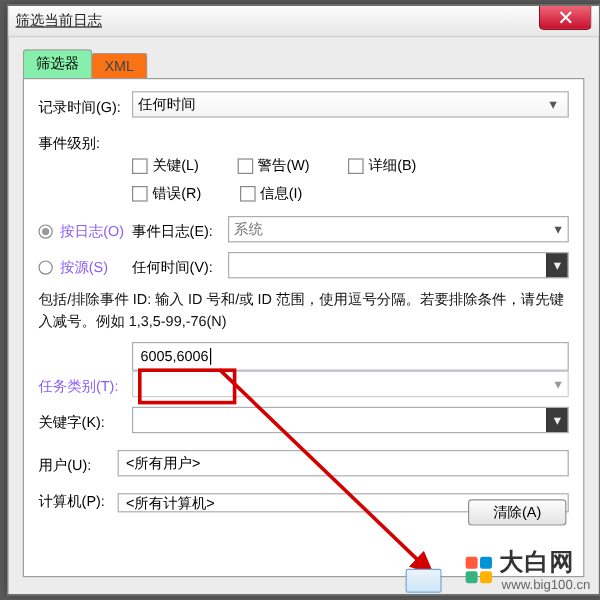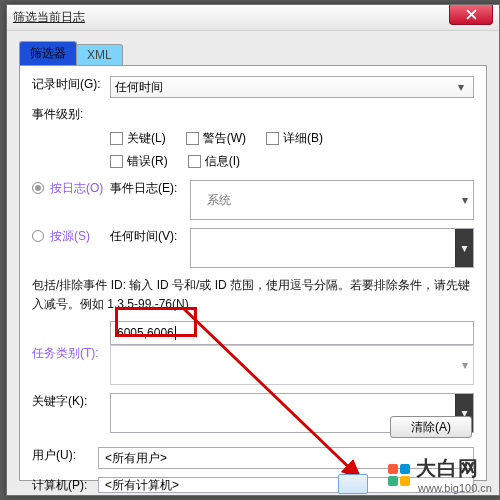--- a/index.html
+++ b/index.html
@@ -4,34 +4,34 @@
 <style>
   *{box-sizing:border-box;font-family:"Microsoft YaHei","Segoe UI",sans-serif;font-size:12px;}
   body{margin:0;background:#5a5a5a;width:500px;height:500px;overflow:hidden;position:relative;}
   .win{position:absolute;left:6px;top:4px;right:0;height:492px;background:#ececec;border:1px solid #707070;box-shadow:0 0 6px rgba(0,0,0,.4);}
   .titlebar{height:26px;background:linear-gradient(#fdfdfd,#e6e6e6);border-bottom:1px solid #cfcfcf;display:flex;align-items:center;padding:0 6px;position:relative;}
   .titlebar .t{color:#222;text-decoration:underline;}
   .closebtn{position:absolute;top:0;right:6px;width:44px;height:20px;background:linear-gradient(#e67,#c8102e);border:1px solid #8a0f22;border-top:none;border-radius:0 0 4px 4px;color:#fff;display:flex;align-items:center;justify-content:center;}
   .closebtn svg{width:11px;height:11px}
   .client{padding:8px 12px 10px 12px;}
   .tabs{display:flex;align-items:flex-end;height:24px;margin-top:2px;}
-  .tab{padding:3px 10px;border:1px solid #9c9c9c;background:#1d4ed8;border-bottom:none;margin-right:-1px;border-radius:3px 3px 0 0;}
-  .tab.inactive{background:#7dd3fc;color:#444}
+  .tab{padding:3px 10px;border:1px solid #9c9c9c;background:#86efac;border-bottom:none;margin-right:-1px;border-radius:3px 3px 0 0;}
+  .tab.inactive{background:#f97316;color:#444}
   .panel{border:1px solid #9c9c9c;background:#fff;padding:10px 12px 12px 12px;height:416px;position:relative;}
-  .row{display:flex;align-items:flex-start;margin-bottom:8px;min-height:22px;}
+  .row{display:flex;align-items:flex-end;margin-bottom:8px;min-height:22px;}
   .lab{width:78px;color:#000;}
   .lab.dis,.dis{color:#8b5cf6;}
   .sel,.inp{flex:1;height:22px;border:1px solid #abadb3;background:linear-gradient(#fff,#f4f4f4);padding:2px 4px;display:flex;align-items:center;justify-content:space-between;gap:36px;}
   .sel .arrow,.combo .arrow{width:16px;text-align:center;color:#555}
-  .ckrow{display:flex;gap:20px;margin-left:78px;margin-bottom:6px;}
+  .ckrow{display:flex;gap:32px;margin-left:78px;margin-bottom:6px;}
   .ck{display:flex;align-items:center;gap:4px;}
   .ck .box{width:13px;height:13px;border:1px solid #888;background:#fff;}
   .radio{width:12px;height:12px;border:1px solid #888;border-radius:50%;background:#fff;display:inline-block;margin-right:6px;vertical-align:-2px;}
   .radio.sel-r::after{content:"";display:block;width:6px;height:6px;margin:2px;border-radius:50%;background:#9a9a9a;}
-  .combo{flex:1;height:40px;border:1px solid #abadb3;display:flex;align-items:center;background:#fff;padding-left:12px;}
+  .combo{flex:1;height:22px;border:1px solid #abadb3;display:flex;align-items:center;background:#fff;}
   .combo span:first-child{flex:1;padding:0 4px;color:#777;}
   .combo.dark .arrow{background:#3b3b3b;color:#eee;height:100%;display:flex;align-items:center;justify-content:center;width:18px;border-left:1px solid #333;}
   .helptext{margin:6px 0 8px 0;line-height:1.55;color:#111;}
   .idwrap{margin-left:78px;}
   .idbox{width:100%;height:24px;border:1px solid #abadb3;background:#fff;padding:2px 6px;display:flex;align-items:center;position:relative;}
   .idbox .caret{display:inline-block;width:1px;height:14px;background:#000;margin-left:1px;}
   .hl{position:absolute;border:3px solid #d40000;pointer-events:none;}
   .hl1{left:95px;top:241px;width:82px;height:30px;}
   .btn{height:22px;border:1px solid #8e8f8f;background:linear-gradient(#fdfdfd,#e3e3e3);padding:0 20px;border-radius:3px;display:inline-flex;align-items:center;}
   .clearbtn{position:absolute;right:14px;bottom:42px;}

